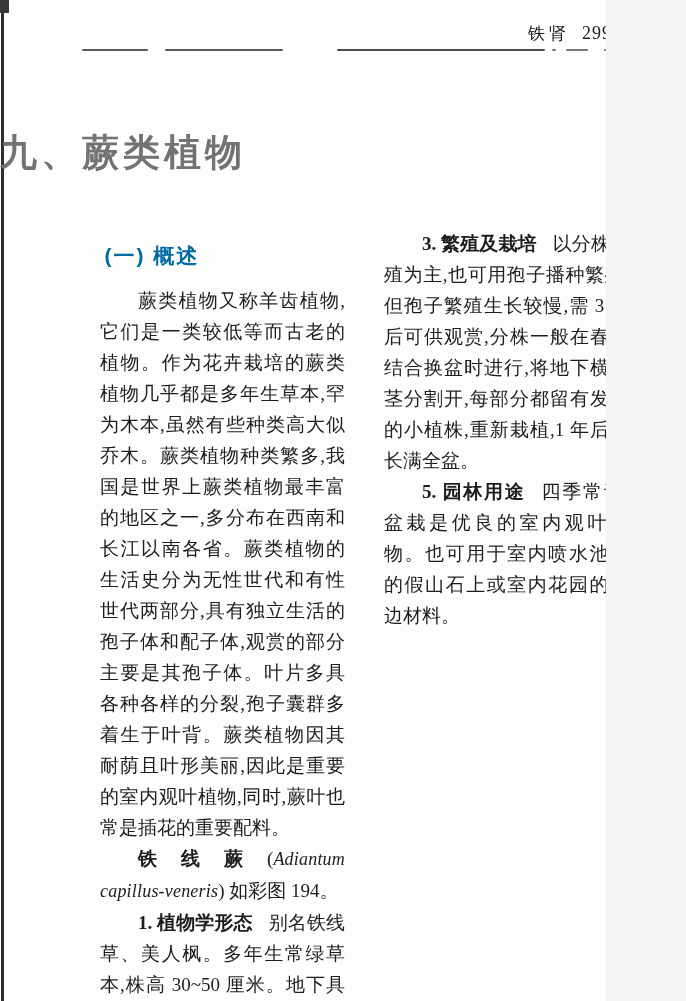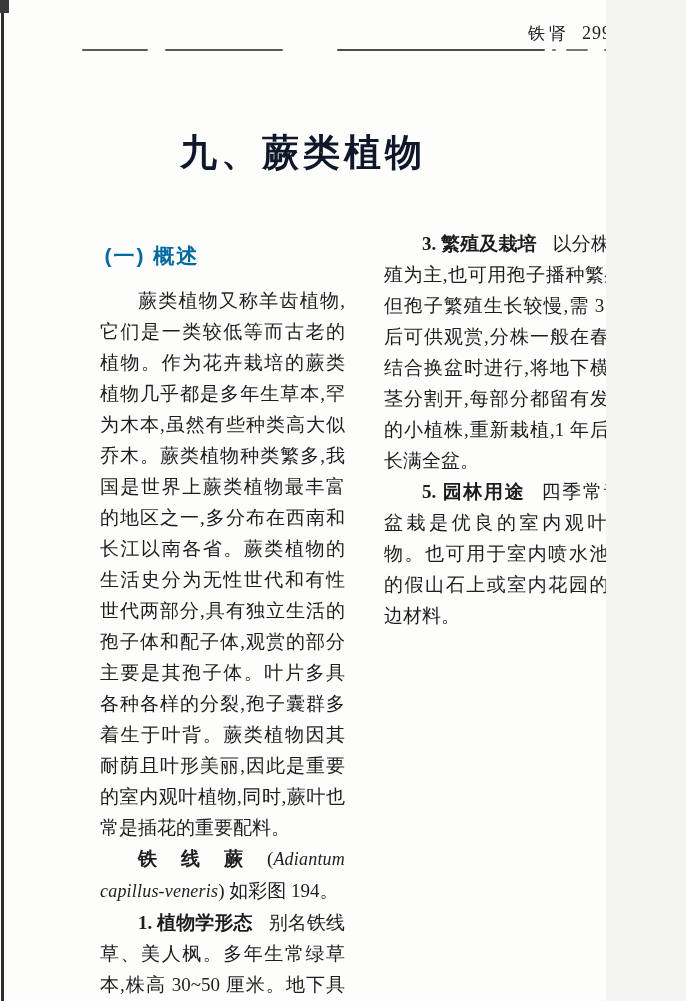--- a/index.html
+++ b/index.html
@@ -26,22 +26,22 @@
   .rule-seg{position:absolute;height:2px;background:#5a5a5a;top:49px;border-radius:1px;}
   .seg1{left:82px;width:66px;}
   .seg2{left:165px;width:118px;}
   .seg3{left:337px;width:208px;background:#4d4d4d;}
   .seg4{left:552px;width:4px;height:2px;background:#777;}
   .seg5{left:566px;width:22px;height:2px;background:#777;}
   .seg6{left:604px;width:4px;height:2px;background:#777;}
   
   .chapter-title{
     position:absolute;top:128px;left:0;width:100%;
-    text-align:center;font-size:37px;font-weight:700;letter-spacing:4px;
-    font-family:"Liberation Sans","DejaVu Sans",sans-serif;color:#0f172a;
+    text-align:left;font-size:37px;font-weight:700;letter-spacing:4px;
+    font-family:"Liberation Sans","DejaVu Sans",sans-serif;color:#737373;
     margin:0;
   }
   
   .col{
     position:absolute;top:228px;width:273px;
     font-size:19px;line-height:31px;text-align:justify;
     color:#1d1d1d;
   }
   .col-left{left:72px;}
   .col-right{left:356px;}

